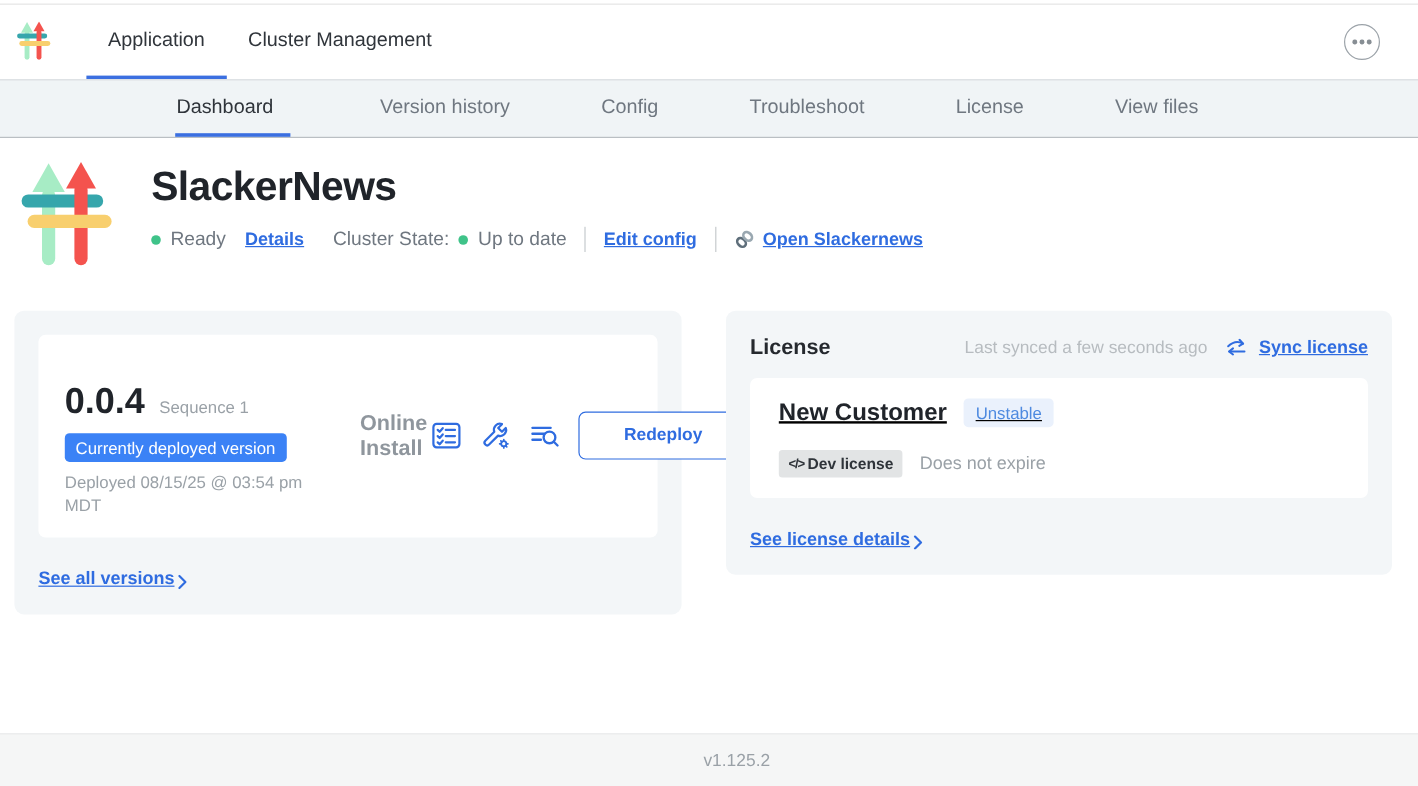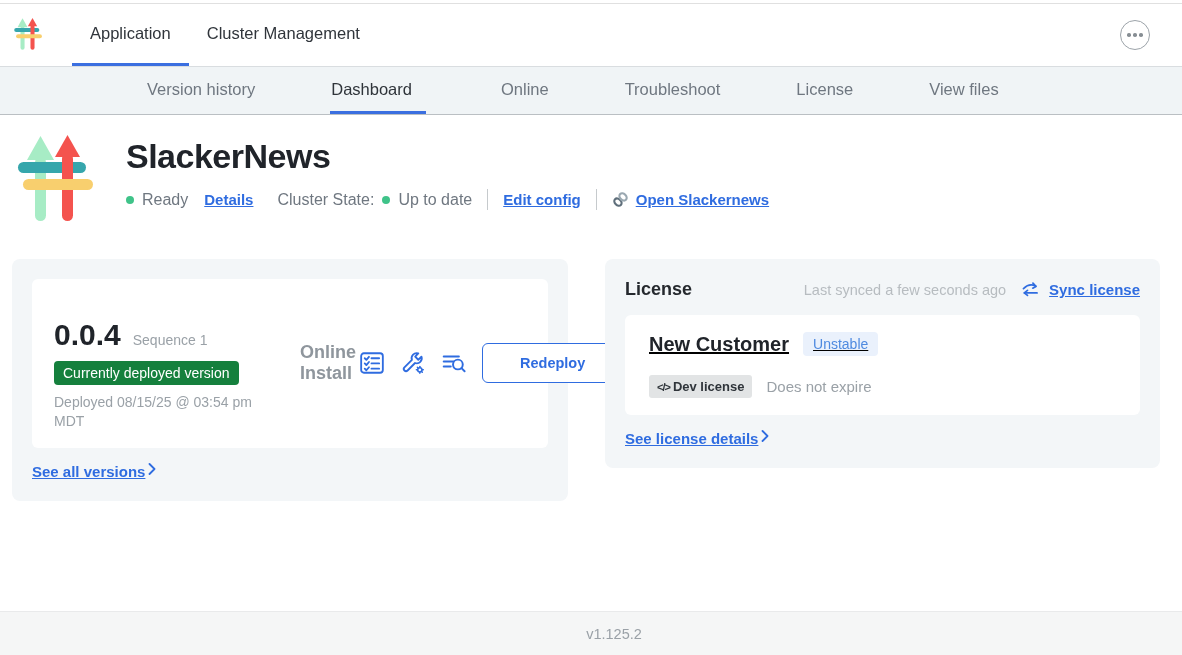--- a/index.html
+++ b/index.html
@@ -56,30 +56,30 @@
   .card-title{font-size:18px;font-weight:700;color:#25292e;}
   .head-right{margin-left:auto;display:flex;align-items:center;gap:9px;}
   .muted-light{color:#b7bcc0;font-size:14.5px;margin-right:6px;}
   .inner{background:#fff;border-radius:6px;}
 
   .version-inner{display:flex;align-items:center;padding:17px 22px;}
   .v-left{width:238px;flex:0 0 auto;}
   .ver-line{display:flex;align-items:baseline;gap:12px;margin-top:24px;}
   .ver-num{font-size:30px;font-weight:800;color:#20242a;line-height:1;}
   .seq{font-size:14px;color:#9aa1a7;}
-  .badge-green{display:inline-block;margin-top:11px;background:#15803d;color:#fff;font-size:14px;
+  .badge-green{display:inline-block;margin-top:11px;background:#3b82f6;color:#fff;font-size:14px;
     padding:4px 9px;border-radius:4px;}
   .deployed{margin-top:8px;font-size:14px;color:#9aa1a7;line-height:1.35;max-width:225px;}
   .v-right{display:flex;align-items:center;gap:15px;margin-left:8px;}
   .install{font-size:18px;font-weight:700;color:#8f969d;line-height:1.2;width:44px;}
   .vicon{display:flex;cursor:pointer;}
   .vicon svg{width:26px;height:26px;display:block;}
   .redeploy{background:#fff;border:1px solid #2f6ce0;color:#2f6ce0;font-weight:700;font-size:14.5px;
     padding:11px 37px;border-radius:6px;cursor:pointer;font-family:inherit;}
-  .see-link{display:inline-flex;align-items:flex-start;gap:3px;margin-top:15px;cursor:pointer;}
+  .see-link{display:inline-flex;align-items:flex-end;gap:3px;margin-top:26px;cursor:pointer;}
 
   .license-inner{padding:17px 24px;}
   .lic-row1{display:flex;align-items:flex-end;gap:14px;text-decoration:underline;}
   .cust{font-size:20px;font-weight:700;color:#20242a;}
   .badge-unstable{background:#eaf1fc;color:#4e8ae0;font-size:14px;padding:4px 10px;border-radius:4px;}
   .lic-row2{margin-top:19px;display:flex;align-items:center;gap:14px;}
   .badge-dev{display:inline-flex;align-items:center;gap:3px;background:#e2e4e5;color:#2f343a;
     font-weight:700;font-size:13px;padding:4px 8px;border-radius:3px;}
   .code-glyph{font-size:11px;font-weight:700;letter-spacing:-1px;}
   .expiry{font-size:15px;color:#9aa1a7;}
@@ -110,23 +110,23 @@
       <div class="app-tab">Cluster Management</div>
     </nav>
     <button class="menu-btn">
       <span class="dot3"></span>
       <span class="dot3"></span>
       <span class="dot3"></span>
     </button>
   </header>
 
   <nav class="subnav">
+    <div class="subnav-tab active">Dashboard</div>
     <div class="subnav-tab">Version history</div>
-    <div class="subnav-tab active">Dashboard</div>
-    <div class="subnav-tab">Online</div>
+    <div class="subnav-tab">Config</div>
     <div class="subnav-tab">Troubleshoot</div>
     <div class="subnav-tab">License</div>
     <div class="subnav-tab">View files</div>
   </nav>
 
   <main>
 
     <section class="hero">
       <div class="hero-icon">
         <svg viewBox="0 0 80 92">

